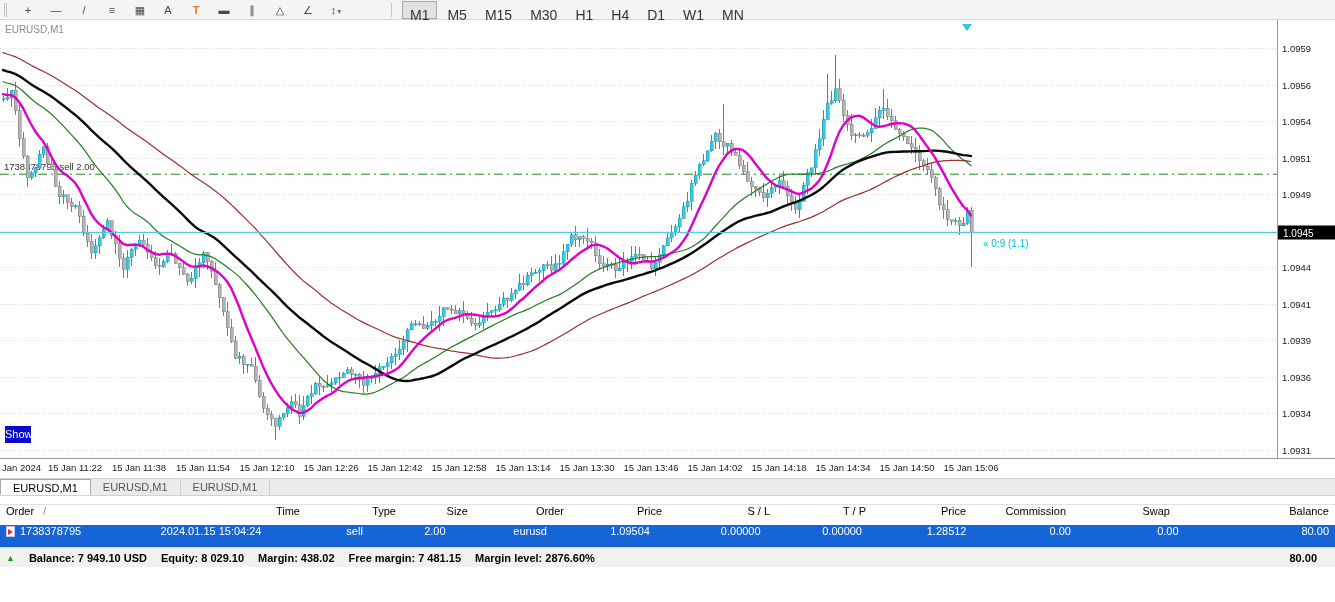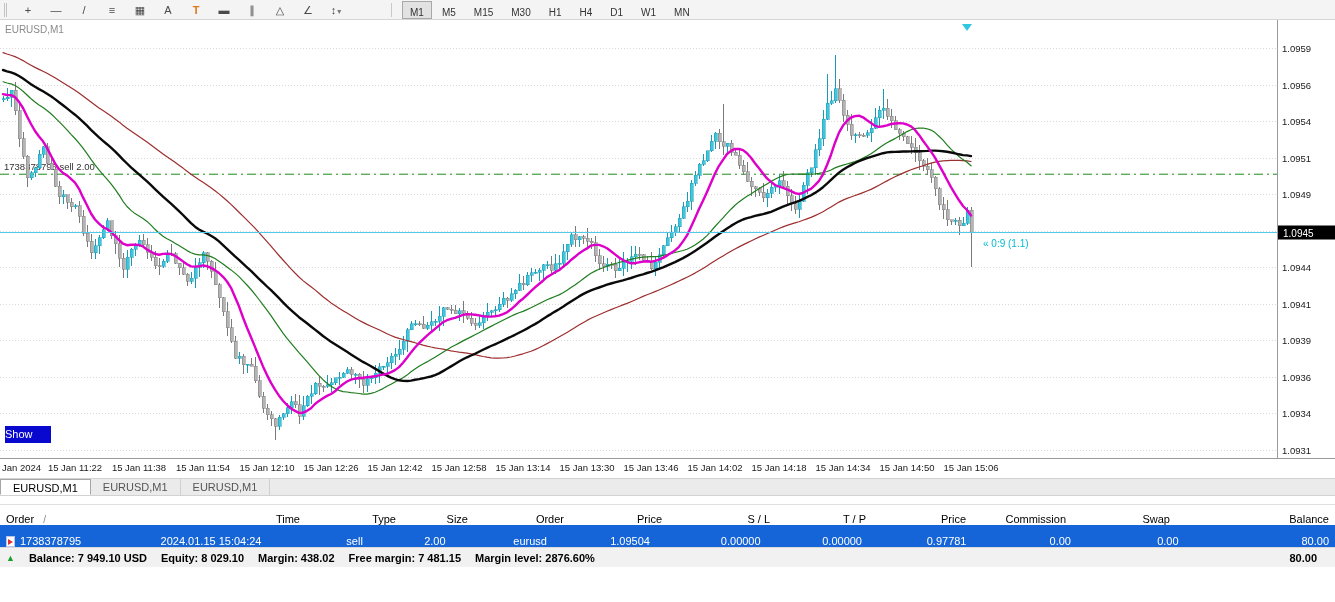--- a/index.html
+++ b/index.html
@@ -5,37 +5,37 @@
   *{box-sizing:border-box;margin:0;padding:0}
   body{width:1335px;height:602px;overflow:hidden;background:#fff;font-family:"Liberation Sans",sans-serif}
   .screen{width:1335px;height:602px;position:relative;background:#fff}
 
   
   .toolbar{height:20px;background:#f4f4f4;border-bottom:1px solid #d6d6d6;display:flex;align-items:center;padding:0 2px;gap:2px}
   .handle{width:5px;height:14px;border-left:3px double #c2c2c2;margin:0 4px 0 2px}
   .tool{width:26px;height:18px;border:1px solid transparent;background:transparent;font-size:11px;line-height:16px;color:#4a4a4a;text-align:center;padding:0;font-family:inherit;cursor:pointer}
   .tool-t{color:#e07a1a;font-weight:bold}
   .sep{width:1px;height:14px;background:#c9c9c9;margin:0 8px 0 40px}
-  .tf{height:18px;padding:5px 7px;border:1px solid transparent;background:transparent;font-size:10px;color:#333;font-family:inherit;cursor:pointer}
+  .tf{height:18px;padding:5px 7px;border:1px solid transparent;background:transparent;font-size:14px;color:#333;font-family:inherit;cursor:pointer}
   .tf.active{background:#e2e2e2;border:1px solid #a8a8a8}
   .caret{font-size:8px;color:#777;margin-left:1px}
 
   
   .chart-wrap{position:relative;width:1335px;height:458px;background:#fff}
   svg{display:block}
-  .show-btn{position:absolute;left:5px;top:406px;width:46px;height:17px;background:#0808cf;color:#fff;font-size:11px;line-height:17px;text-align:left;cursor:pointer}
+  .show-btn{position:absolute;left:5px;top:406px;width:26px;height:17px;background:#0808cf;color:#fff;font-size:11px;line-height:17px;text-align:right;cursor:pointer}
 
   
   .tabbar{height:18px;background:#ebebeb;border-top:1px solid #d2d2d2;border-bottom:1px solid #d2d2d2;display:flex;align-items:stretch;font-size:11px}
   .tab{padding:0 12px;line-height:16px;color:#555;border-right:1px solid #d0d0d0;cursor:pointer}
   .tab.active{background:#fff;color:#000;border:1px solid #a6a6a6;border-bottom:1px solid #fff}
   .table-gap{height:8px;background:#fff}
 
   
-  .thead,.trow{display:flex;font-size:11px;align-items:flex-end;white-space:nowrap}
+  .thead,.trow{display:flex;font-size:11px;align-items:flex-start;white-space:nowrap}
   .thead{height:21px;color:#000;border-top:1px solid #e0e0e0;background:#fff}
   .trow{height:22px;color:#fff;cursor:pointer}
   .c{padding:0 6px;text-align:right;overflow:hidden}
   .c0{width:138px;text-align:left;display:flex;align-items:center;gap:5px}
   .c1{width:168px}.c2{width:96px}.c3{width:72px}.c4{width:96px}.c5{width:98px}
   .c6{width:108px}.c7{width:96px}.c8{width:100px}.c9{width:100px}.c10{width:104px}.c11{width:159px}
   .sort{color:#888;margin-left:4px;font-size:10px}
   .pos-icon{display:inline-block;width:9px;height:11px;background:#fff;border:1px solid #b8c4e8;position:relative;flex:0 0 auto}
   .pos-icon::after{content:"";position:absolute;left:1px;top:2px;border-top:3px solid transparent;border-bottom:3px solid transparent;border-left:5px solid #e03030}
 
@@ -662,21 +662,21 @@
         <span class="pos-icon"></span>
         <span>1738378795</span>
       </div>
       <div class="c c1">2024.01.15 15:04:24</div>
       <div class="c c2">sell</div>
       <div class="c c3">2.00</div>
       <div class="c c4">eurusd</div>
       <div class="c c5">1.09504</div>
       <div class="c c6">0.00000</div>
       <div class="c c7">0.00000</div>
-      <div class="c c8">0.97781</div>
+      <div class="c c8">1.28512</div>
       <div class="c c9">0.00</div>
       <div class="c c10">0.00</div>
       <div class="c c11">80.00</div>
     </div>
   </div>
 
   <div class="statusbar">
     <span class="acct-icon">▲</span>
     <span>Balance: 7 949.10 USD</span>
     <span>Equity: 8 029.10</span>

